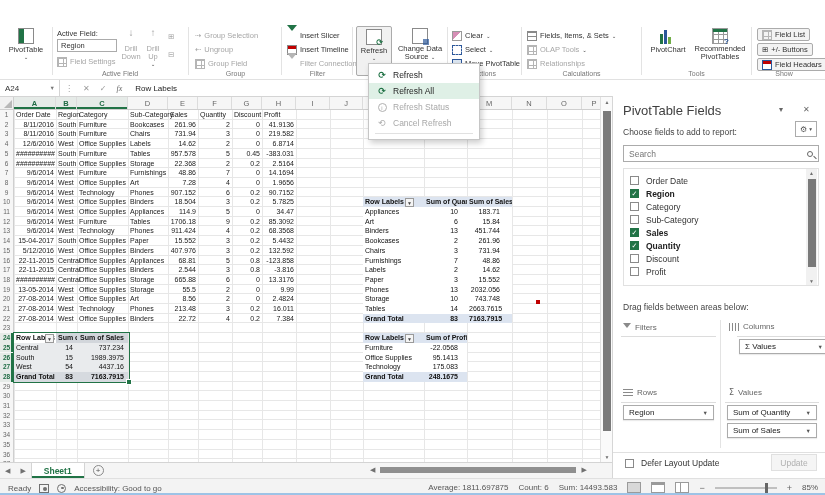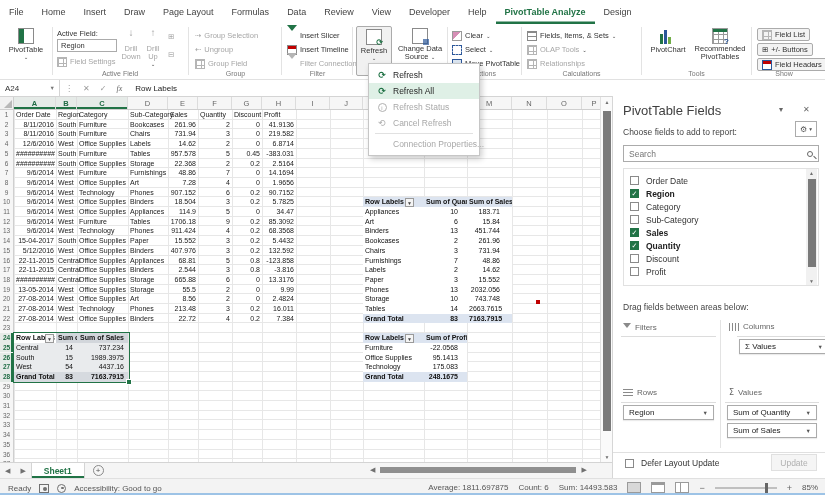--- a/index.html
+++ b/index.html
@@ -139,35 +139,20 @@
 .i-cols{width:10px;height:8px;background:repeating-linear-gradient(to right,#8a8a8a 0 1px,transparent 1px 3px)}
 .deferrow{position:absolute;left:12px;top:362px;display:flex;align-items:center;gap:7px;font-size:8.5px;color:#333}
 .updatebtn{position:absolute;right:8px;top:358px;width:46px;height:17px;border:1px solid #e0e0e0;background:#f5f5f5;color:#b0b0b0;font-size:8.5px;text-align:center;line-height:16px}
 .bluestrip{position:absolute;left:0;top:493px;width:825px;height:2px;background:#9dc3e6}
 .chev{position:absolute;left:812px;top:60px;font-size:8px;color:#555}
 </style>
 </head>
 <body>
 
 <div class="tabs-row">
-  <div class="tabs" id="tabs">
-      <div class="rtab">File</div>
-      <div class="rtab">Home</div>
-      <div class="rtab">Insert</div>
-      <div class="rtab">Draw</div>
-      <div class="rtab">Page Layout</div>
-      <div class="rtab">Formulas</div>
-      <div class="rtab">Data</div>
-      <div class="rtab">Review</div>
-      <div class="rtab">View</div>
-      <div class="rtab">Developer</div>
-      <div class="rtab">Help</div>
-      <div class="rtab active">PivotTable Analyze</div>
-      <div class="rtab">Design</div>
-    </div>
 </div>
 
 <div class="ribbon">
 
   <div class="bigbtn" style="left:6px">
     <div class="bic pvt-ic"></div>
     <div>PivotTable</div>
     <div class="carat6">⌄</div>
   </div>
   <div class="gsep" style="left:52px"></div>
@@ -664,24 +649,20 @@
     </div>
     <div class="mitem dis">
       <div class="mi"><span class="mi-info">i</span></div>
       <div style="display: inline;">Refresh Status</div>
     </div>
     <div class="mitem dis">
       <div class="mi"><span class="mi-cancel">⟲</span></div>
       <div style="display: inline;">Cancel Refresh</div>
     </div>
     <div class="msep"></div>
-    <div class="mitem dis">
-      <div class="mi"></div>
-      <div style="display: inline;">Connection Properties...</div>
-    </div>
   </div>
 
 <div class="tabrow">
   <span class="tr-arr">◀</span>
   <span class="tr-arr">▶</span>
   <div class="sheettab">
       <span>Sheet1</span>
     </div>
   <div class="addsheet">+</div>
 </div>

